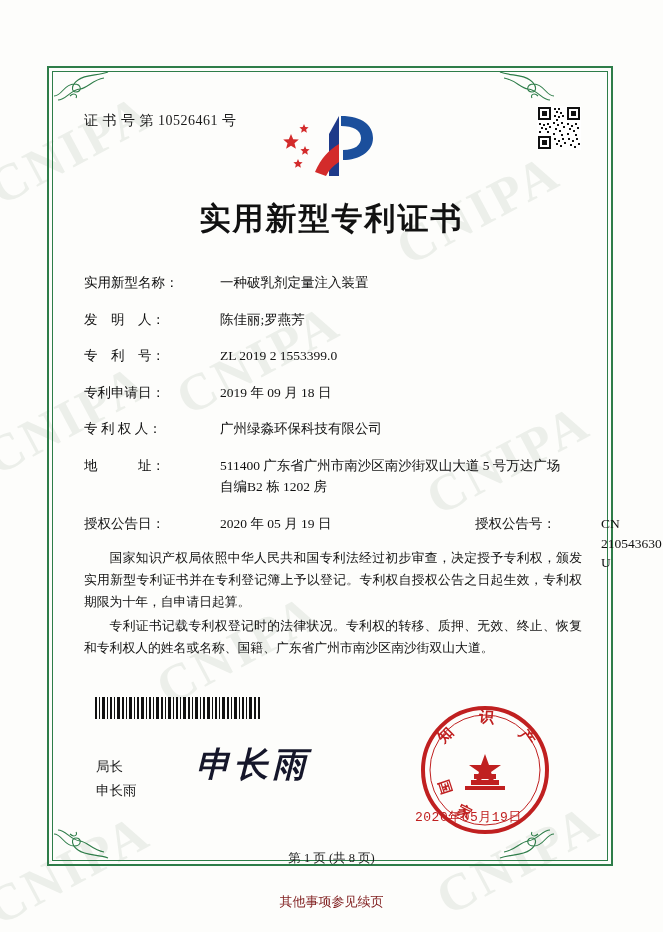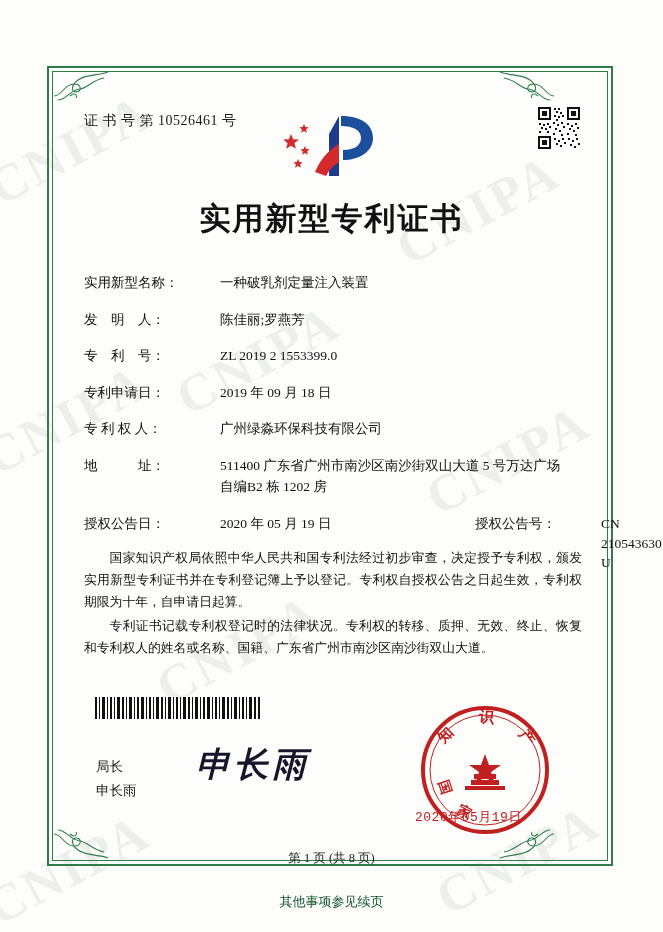--- a/index.html
+++ b/index.html
@@ -208,21 +208,21 @@
     font-family: "Liberation Serif", "DejaVu Serif", serif;
     font-size: 12.5px;
   }
   #footer-note {
     position: absolute;
     left: 0; right: 0;
     top: 893px;
     text-align: center;
     font-family: "Liberation Serif", "DejaVu Serif", serif;
     font-size: 13px;
-    color: #14532d;
+    color: #7f1d1d;
   }
 </style>
 </head>
 <body>
 
 <div id="page">
 
   <div class="wm" style="left:-18px; top:120px; font-size:52px;">CNIPA</div>
   <div class="wm" style="left:390px; top:180px; font-size:52px;">CNIPA</div>
   <div class="wm" style="left:-22px; top:390px; font-size:52px;">CNIPA</div>

